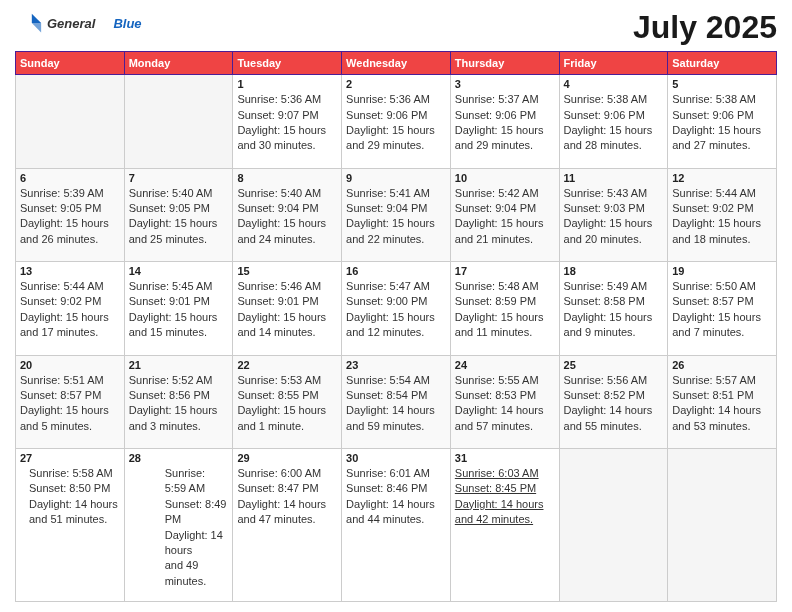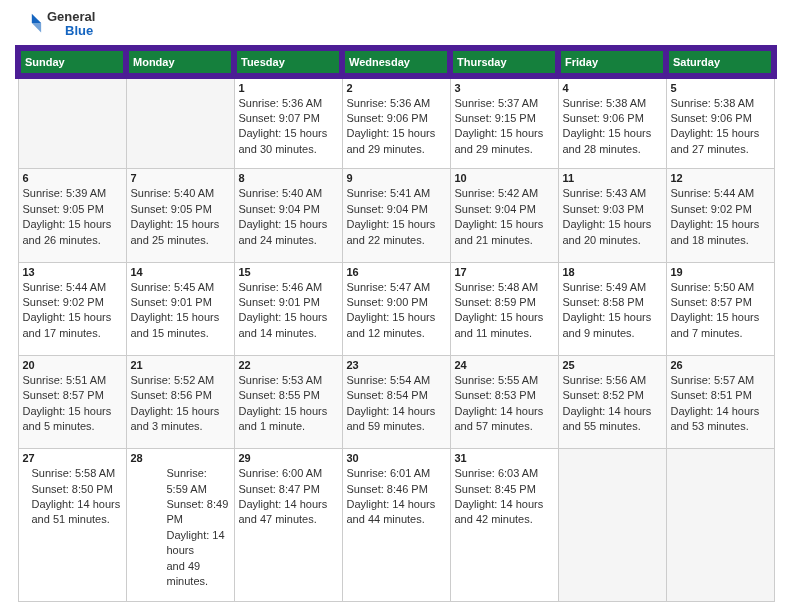--- a/index.html
+++ b/index.html
@@ -23,22 +23,23 @@
       align-items: flex-start;
       margin-bottom: 6px;
     }
     .logo {
       display: flex;
       align-items: center;
       gap: 4px;
     }
     .logo-text {
       display: flex;
-      flex-direction: column;
+      flex-direction: row;
       line-height: 1.1;
+      font-style: italic;
     }
     .logo-general {
       font-size: 13px;
       font-weight: bold;
       color: #333;
     }
     .logo-blue {
       font-size: 13px;
       font-weight: bold;
       color: #1565C0;
@@ -62,27 +63,27 @@
       color: #333;
     }
     .calendar {
       flex: 1;
       border: 1px solid #ccc;
       border-collapse: collapse;
       width: 100%;
       table-layout: fixed;
     }
     .calendar th {
-      background-color: #15803d;
+      background-color: #ef4444;
       color: #fff;
       font-size: 11px;
       font-weight: bold;
       padding: 5px 4px;
       text-align: left;
-      border: 6px solid #4c1d95;
+      border: 1px solid #4c1d95;
     }
     .calendar td {
       border: 1px solid #ccc;
       vertical-align: top;
       padding: 3px 4px;
       font-size: 9px;
       color: #333;
       background: #fff;
       height: 88px;
     }
@@ -117,20 +118,21 @@
       <svg class="logo-icon" viewBox="0 0 30 30">
         <polygon points="18,4 28,14 18,14" fill="#1565C0"></polygon>
         <polygon points="18,14 28,14 28,24" fill="#1565C0" opacity="0.6"></polygon>
       </svg>
       <div class="logo-text">
         <span class="logo-general">General</span>
         <span class="logo-blue">Blue</span>
       </div>
     </div>
     <div class="title-block">
+      <div class="main-title">July 2025</div>
     </div>
   </div>
 
   <table class="calendar">
     <thead>
       <tr>
       <th>Sunday</th>
           <th>Monday</th>
           <th>Tuesday</th>
           <th>Wednesday</th>
@@ -153,21 +155,21 @@
           <td>
             <span class="day-num">2</span>
             <div class="day-info" style="white-space: pre-line;">Sunrise: 5:36 AM
 Sunset: 9:06 PM
 Daylight: 15 hours
 and 29 minutes.</div>
           </td>
           <td>
             <span class="day-num">3</span>
             <div class="day-info" style="white-space: pre-line;">Sunrise: 5:37 AM
-Sunset: 9:15 PM
+Sunset: 9:06 PM
 Daylight: 15 hours
 and 29 minutes.</div>
           </td>
           <td>
             <span class="day-num">4</span>
             <div class="day-info" style="white-space: pre-line;">Sunrise: 5:38 AM
 Sunset: 9:06 PM
 Daylight: 15 hours
 and 28 minutes.</div>
           </td>
@@ -356,21 +358,21 @@
           </td>
           <td>
             <span class="day-num">30</span>
             <div class="day-info" style="white-space: pre-line;">Sunrise: 6:01 AM
 Sunset: 8:46 PM
 Daylight: 14 hours
 and 44 minutes.</div>
           </td>
           <td>
             <span class="day-num">31</span>
-            <div class="day-info" style="white-space: pre-line;">Sunrise: 6:03 AM
+            <div class="day-info" style="white-space: pre-line; text-decoration: underline;">Sunrise: 6:03 AM
 Sunset: 8:45 PM
 Daylight: 14 hours
 and 42 minutes.</div>
           </td>
           <td class="empty-cell"></td>
           <td class="empty-cell"></td>
         </tr>
       </tbody>
   </table>
 </div>

